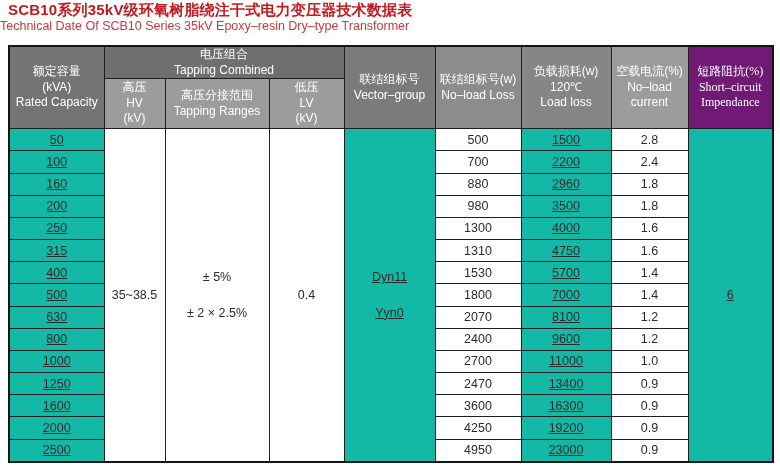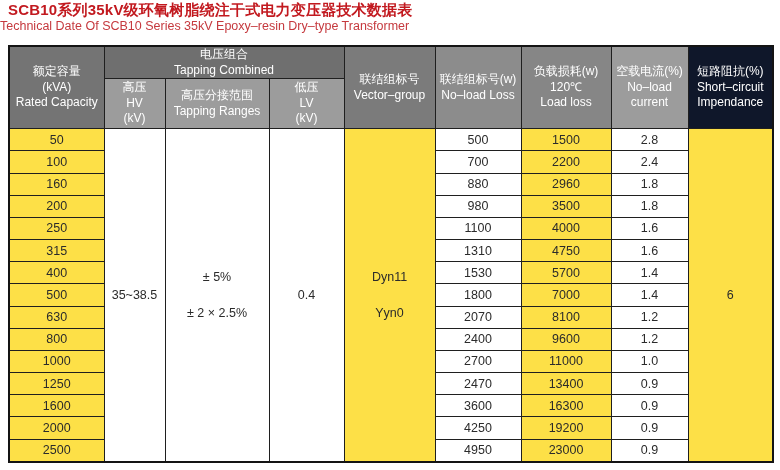--- a/index.html
+++ b/index.html
@@ -32,22 +32,22 @@
   tr.hrow1{height:31px;}
   tr.hrow2{height:50px;}
   td.hd{color:#ffffff;}
   td.h-dark{background:#747474;}
   td.h-vc{background:#6f6f6f;}
   td.h-sub{background:#9c9c9c;}
   td.h-vector{background:#7b7b7b;}
   td.h-noload{background:#8c8c8c;}
   td.h-loadloss{background:#868686;}
   td.h-current{background:#9c9c9c;}
-  td.h-imped{background:#0f172a;}
-  td.c-gray{background:#fde047;}
+  td.h-imped{background:#701a75;font-family:Liberation Serif, serif;}
+  td.c-gray{background:#14b8a6;text-decoration:underline;}
   td.c-white{background:#ffffff;}
   td.datacell{font-size:12.5px;color:#2b2b2b;}
   .mline{line-height:1;}
   .mgap{margin-top:23px;}
 </style>
 </head>
 <body>
 
 <div class="page-title">SCB10系列35kV级环氧树脂绕注干式电力变压器技术数据表</div>
 <div class="page-subtitle">Technical Date Of SCB10 Series 35kV Epoxy–resin Dry–type Transformer</div>
@@ -149,21 +149,21 @@
     <td class="c-white datacell">1.8</td>
   </tr>
   <tr>
     <td class="c-gray datacell">200</td>
     <td class="c-white datacell">980</td>
     <td class="c-gray datacell">3500</td>
     <td class="c-white datacell">1.8</td>
   </tr>
   <tr>
     <td class="c-gray datacell">250</td>
-    <td class="c-white datacell">1100</td>
+    <td class="c-white datacell">1300</td>
     <td class="c-gray datacell">4000</td>
     <td class="c-white datacell">1.6</td>
   </tr>
   <tr>
     <td class="c-gray datacell">315</td>
     <td class="c-white datacell">1310</td>
     <td class="c-gray datacell">4750</td>
     <td class="c-white datacell">1.6</td>
   </tr>
   <tr>

